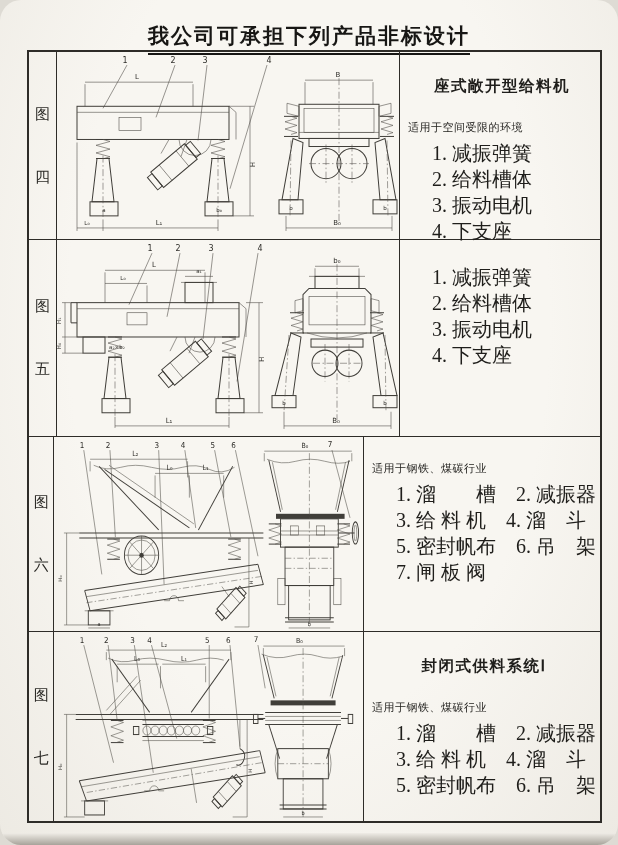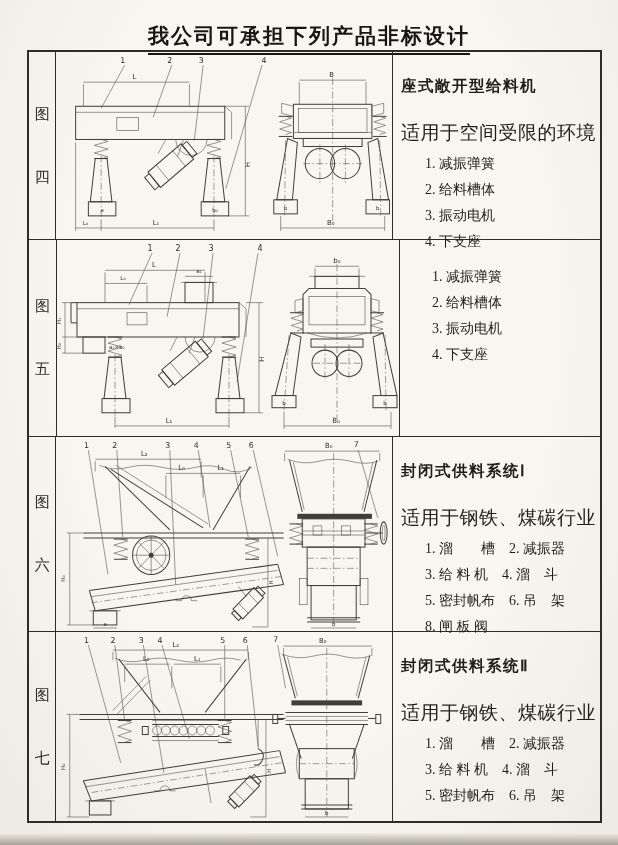--- a/index.html
+++ b/index.html
@@ -1,38 +1,38 @@
 <!DOCTYPE html>
 <html><head>
 <meta charset="utf-8">
 <style>
   html,body{margin:0;padding:0;background:#dedbd4;}
   .page{position:relative;width:618px;height:845px;margin:0 auto;overflow:hidden;
         background:radial-gradient(ellipse at 50% 38%, #f8f6f1 55%, #edeae3 100%);
-        font-family:"Liberation Serif",serif;color:#1f1e1b;}
+        font-family:"Liberation Serif",serif;color:#1f1e1b;border-radius:21px;}
   .scan-edge{position:absolute;left:0;right:0;bottom:0;height:12px;
         background:linear-gradient(#efece6,#a7a39a);}
   .title{position:absolute;top:14px;left:0;right:0;text-align:center;margin:0;}
   .title span{display:inline-block;font-size:21px;font-weight:bold;letter-spacing:2px;
         color:#171614;border-bottom:2.5px solid #171614;padding-bottom:3px;}
   .tbl{position:absolute;left:27px;top:50px;width:575px;height:773px;
         border:2px solid #2e2c28;box-sizing:border-box;display:flex;flex-direction:column;}
   .row{display:flex;border-bottom:1.5px solid #2e2c28;box-sizing:border-box;}
   .row:last-child{border-bottom:none;flex:1;}
   .r1{height:188px;} .r2{height:197px;} .r3{height:195px;}
   .figcol{width:28px;border-right:1.5px solid #2e2c28;box-sizing:border-box;
         display:flex;flex-direction:column;align-items:center;justify-content:center;
         gap:44px;font-size:15px;color:#2b2a26;}
   .drawcol{width:342px;position:relative;}
   .drawcol svg{position:absolute;inset:0;width:100%;height:100%;}
   .textcol{flex:1;border-left:1.5px solid #2e2c28;box-sizing:border-box;
         padding:24px 4px 0 8px;}
-  .ptitle{text-align:left;font-size:15.5px;font-weight:600;letter-spacing:1.5px;margin-bottom:23px;}
-  .app{font-size:19px;letter-spacing:.5px;margin-bottom:5px;white-space:pre;}
-  .part{font-size:14px;line-height:26px;padding-left:24px;white-space:pre;}
+  .ptitle{text-align:center;font-size:15.5px;font-weight:600;letter-spacing:1.5px;margin-bottom:23px;}
+  .app{font-size:11px;letter-spacing:.5px;margin-bottom:5px;white-space:pre;}
+  .part{font-size:20px;line-height:26px;padding-left:24px;white-space:pre;}
   
   svg .s{stroke:#403e39;fill:none;stroke-width:1;}
   svg .t{stroke:#55524c;fill:none;stroke-width:.6;}
   svg .dd{stroke:#55524c;fill:none;stroke-width:.55;stroke-dasharray:7 2.5 1.5 2.5;}
   svg .fl{fill:#403e39;stroke:none;}
   svg text{fill:#2e2d29;font-family:"DejaVu Sans",sans-serif;text-anchor:middle;}
   svg .dim{font-size:7px;} svg .cal{font-size:8px;} svg .ft{font-size:5.5px;}
 </style>
 </head>
 <body>
@@ -491,27 +491,26 @@
             </g>
             <g>
               <line class="t" x1="260" y1="189" x2="306" y2="189"></line>
               <text class="ft" x="283" y="187">b</text>
             </g>
             <line class="dd" x1="283" y1="16" x2="283" y2="188"></line>
           </g>
         </svg>
       </div>
       <div class="textcol">
-        <div class="ptitle">封闭式供料系统Ⅰ</div>
         <div class="app">适用于钢铁、煤碳行业</div>
         <div>
           <div class="part">1. 溜　　槽　2. 减振器</div>
           <div class="part">3. 给 料 机　4. 溜　斗</div>
           <div class="part">5. 密封帆布　6. 吊　架</div>
-          <div class="part">8. 闸 板 阀</div>
+          <div class="part">7. 闸 板 阀</div>
         </div>
       </div>
     </section>
 
     <section class="row">
       <div class="figcol">
         <span>图</span>
         <span>七</span>
       </div>
       <div class="drawcol">
@@ -661,21 +660,21 @@
             </g>
             <g>
               <line class="t" x1="254" y1="184" x2="298" y2="184"></line>
               <text class="ft" x="276" y="182">b</text>
             </g>
             <line class="dd" x1="276" y1="16" x2="276" y2="184"></line>
           </g>
         </svg>
       </div>
       <div class="textcol">
-        <div class="ptitle">封闭式供料系统Ⅱ</div>
+        <div class="ptitle">封闭式供料系统Ⅰ</div>
         <div class="app">适用于钢铁、煤碳行业</div>
         <div>
           <div class="part">1. 溜　　槽　2. 减振器</div>
           <div class="part">3. 给 料 机　4. 溜　斗</div>
           <div class="part">5. 密封帆布　6. 吊　架</div>
         </div>
       </div>
     </section>
 
   </div>

